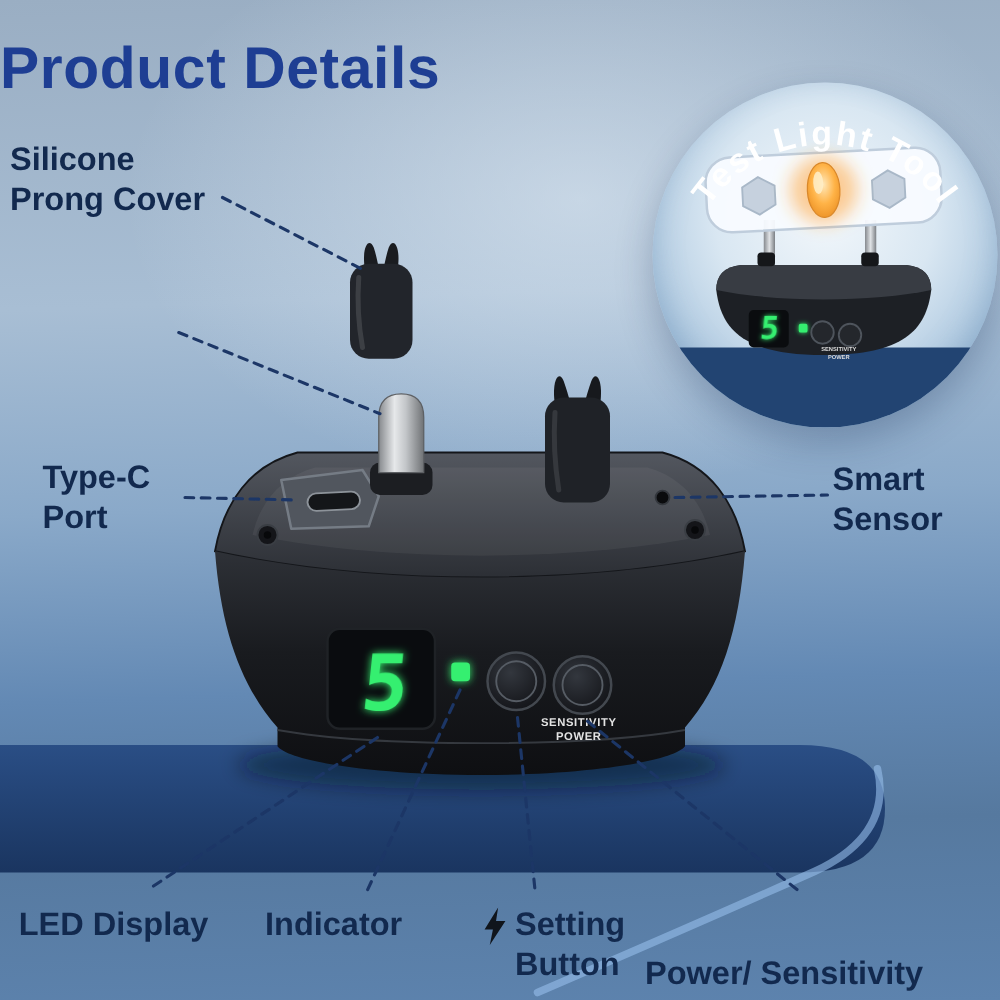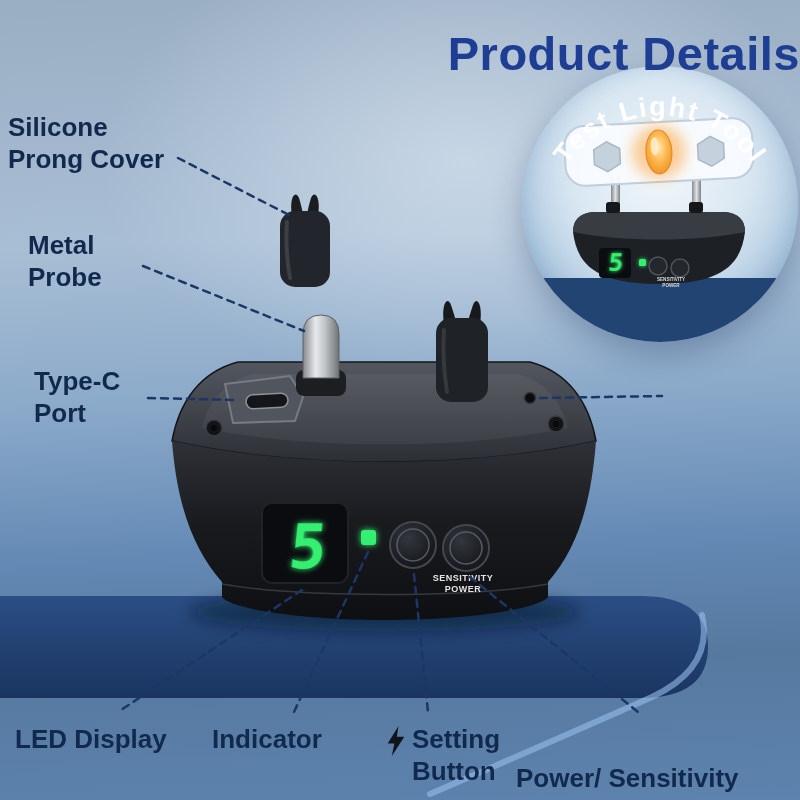--- a/index.html
+++ b/index.html
@@ -5,21 +5,21 @@
   html,body { margin:0; padding:0; background:#4a6f9d; }
   .scene {
     position:relative; width:800px; height:800px; overflow:hidden;
     font-family:"Liberation Sans", sans-serif;
     background:
       radial-gradient(ellipse 560px 360px at 58% 20%, rgba(228,238,247,0.55) 0%, rgba(228,238,247,0) 65%),
       linear-gradient(178deg, #9aaec3 0%, #a8bed4 30%, #8aa9c9 50%, #6389b4 68%, #56799f 82%, #5d83ae 100%);
   }
   .scene-svg { position:absolute; left:0; top:0; width:800px; height:800px; z-index:1; }
   .page-title {
-    position:absolute; top:26px; left:0; width:100%; text-align:right; z-index:3;
+    position:absolute; top:26px; left:0; width:100%; text-align:left; z-index:3;
     font-size:47px; font-weight:800; color:#1e3e93; letter-spacing:0.5px;
   }
   .label {
     position:absolute; z-index:3; color:#12294e; font-size:26px; font-weight:600;
     text-align:left; line-height:1.22;
   }
   .label-silicone  { left:8px;   top:112px; width:180px; }
   .label-metal     { left:28px;  top:230px; width:120px; }
   .label-typec     { left:34px;  top:366px; width:128px; }
   .label-smart     { left:666px; top:368px; width:126px; }
@@ -218,22 +218,22 @@
         <ellipse cx="-4" cy="-8" rx="4" ry="9" fill="rgba(255,238,200,0.85)"></ellipse>
       </g>
 
       <text font-size="27" font-weight="bold" fill="#ffffff" letter-spacing="2">
         <textPath href="#arcT" startOffset="50%" text-anchor="middle">Test Light Tool</textPath>
       </text>
     </svg>
   </div>
 
   <div class="label label-silicone">Silicone Prong Cover</div>
-  <div class="label label-metal">Metal Probe</div>
   <div class="label label-typec">Type-C Port</div>
+  <div class="label label-smart">Smart Sensor</div>
   <div class="label label-led">LED Display</div>
   <div class="label label-indicator">Indicator</div>
   <div class="label label-setting">
     <svg class="bolt-svg" viewBox="0 0 24 36">
       <path d="M 15 0 L 2 21 L 10 21 L 7 36 L 22 13 L 13 13 Z" fill="#10151c"></path>
     </svg>
     <span>Setting Button</span>
   </div>
   <div class="label label-power">Power/ Sensitivity adjust button</div>
 

